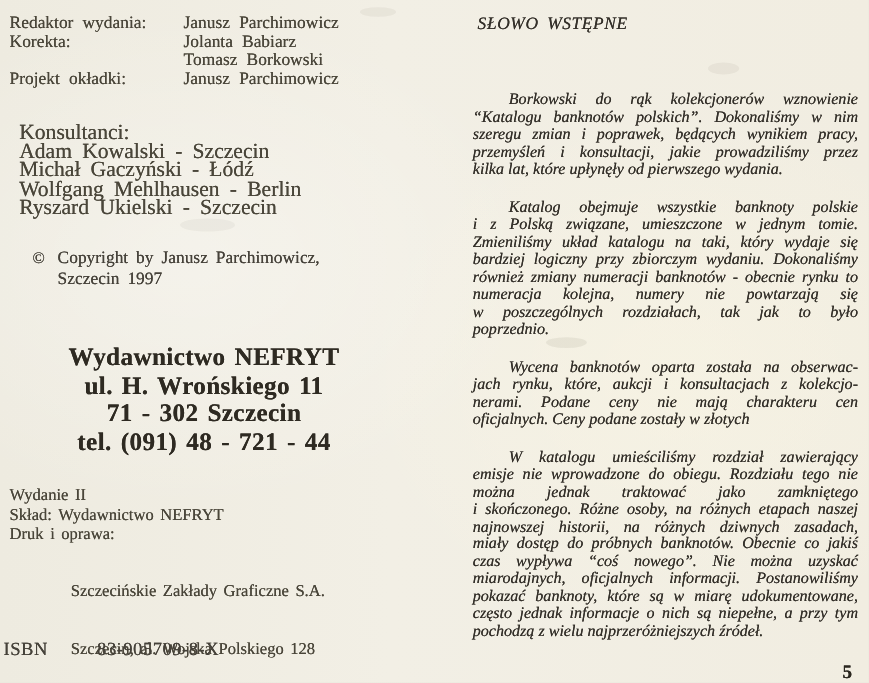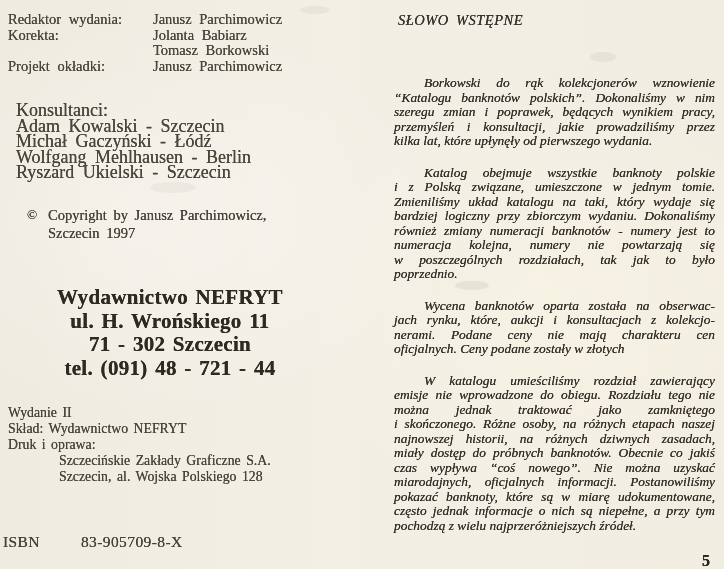--- a/index.html
+++ b/index.html
@@ -51,21 +51,21 @@
     letter-spacing: 0.3px;
     word-spacing: 2px;
     color: #2e2a22;
   }
 
   .edition {
     top: 405px; left: 8px;
     font-size: 13.8px; line-height: 16px;
     word-spacing: 2px; color: #4a463a;
   }
-  .printer-line { padding-left: 51px; }
+  .printer-line { padding-left: 51px; margin-top: 32px; }
 
   .isbn {
     top: 533px; left: 3px;
     display: flex;
     font-size: 15.5px; line-height: 17px;
     color: #46423a; letter-spacing: 0.4px;
   }
   .isbn-value { margin-left: 41px; }
 
   
@@ -177,21 +177,21 @@
       <div>“Katalogu banknotów polskich”. Dokonaliśmy w nim</div>
       <div>szeregu zmian i poprawek, będących wynikiem pracy,</div>
       <div>przemyśleń i konsultacji, jakie prowadziliśmy przez</div>
       <div>kilka lat, które upłynęły od pierwszego wydania.</div>
     </div>
     <div class="para">
       <div>Katalog obejmuje wszystkie banknoty polskie</div>
       <div>i z Polską związane, umieszczone w jednym tomie.</div>
       <div>Zmieniliśmy układ katalogu na taki, który wydaje się</div>
       <div>bardziej logiczny przy zbiorczym wydaniu. Dokonaliśmy</div>
-      <div>również zmiany numeracji banknotów - numery jest to</div>
+      <div>również zmiany numeracji banknotów - obecnie rynku to</div>
       <div>numeracja kolejna, numery nie powtarzają się</div>
       <div>w poszczególnych rozdziałach, tak jak to było</div>
       <div>poprzednio.</div>
     </div>
     <div class="para">
       <div>Wycena banknotów oparta została na obserwac-</div>
       <div>jach rynku, które, aukcji i konsultacjach z kolekcjo-</div>
       <div>nerami. Podane ceny nie mają charakteru cen</div>
       <div>oficjalnych. Ceny podane zostały w złotych</div>
     </div>

